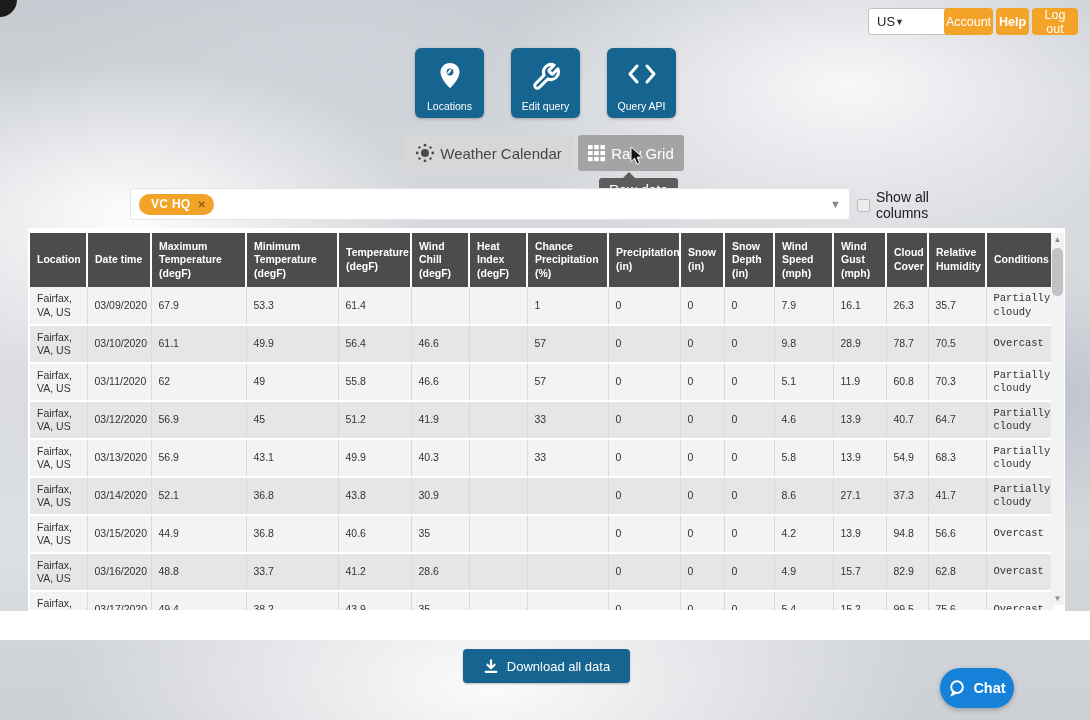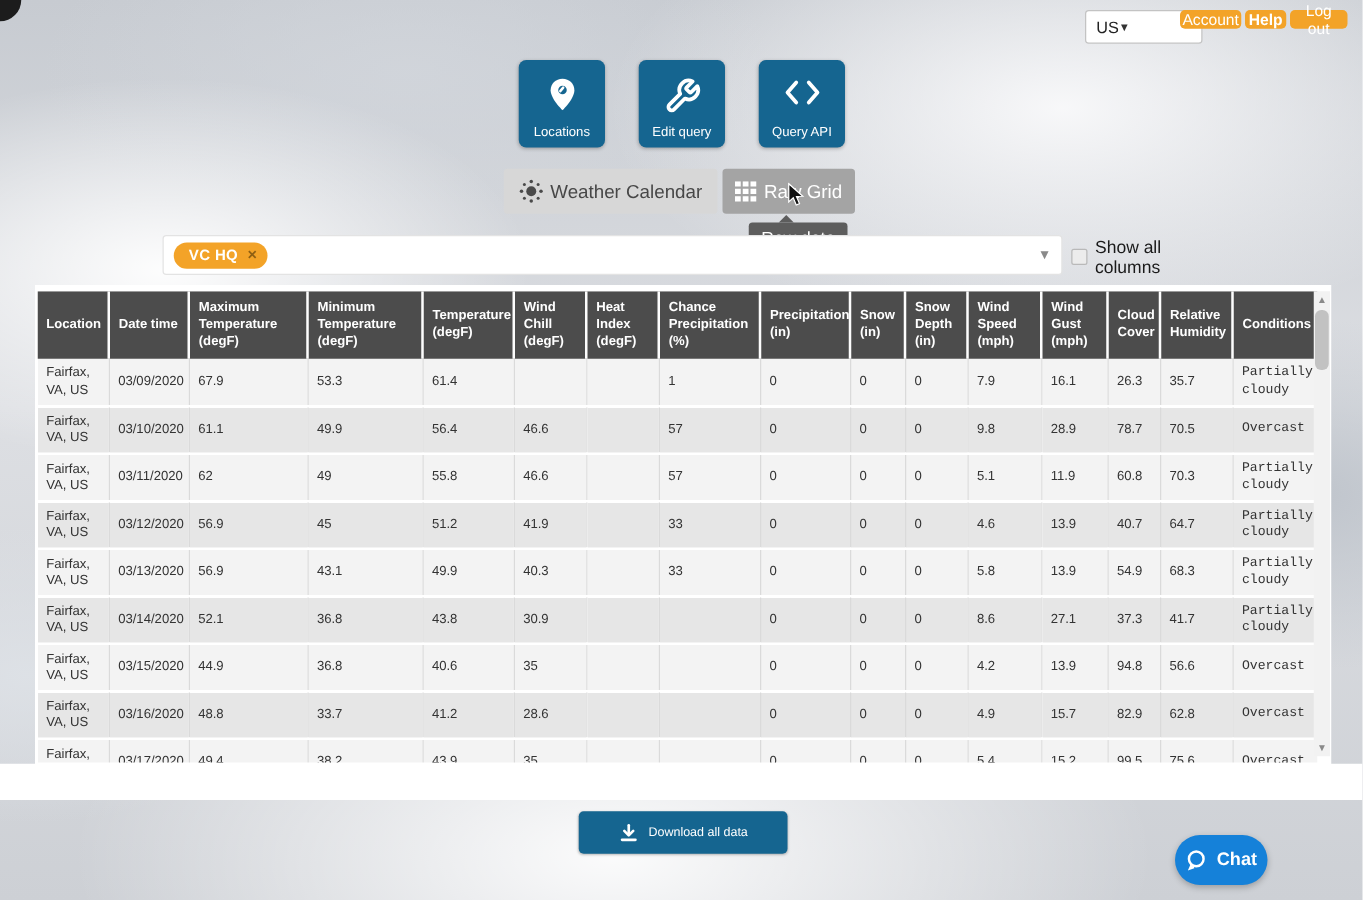--- a/index.html
+++ b/index.html
@@ -21,21 +21,21 @@
 
   
   .region-select {
     position:absolute; left:868px; top:8px; width:94px; height:27px;
     background:#fff; border:1px solid #c3c3c3; border-radius:3px;
     display:flex; align-items:center; 
     padding:11px 8px; font-size:13px; color:#222; cursor:default;
   }
   .region-caret { font-size:9px; color:#333; }
   .topbtn {
-    position:absolute; top:8px; height:15px; border:none; border-radius:4px;
+    position:absolute; top:8px; height:27px; border:none; border-radius:4px;
     background:var(--orange); color:#fff; font-size:12.5px; font-family:inherit;
     padding:0 10px; display:flex; align-items:center; justify-content:center;
   }
   .topbtn.account { left:944px; width:49px; }
   .topbtn.help    { left:996px; width:33px;font-weight:bold; }
   .topbtn.logout  { left:1032px; width:46px; }
 
   
   .tile {
     position:absolute; top:48px; width:69px; height:70px; border-radius:6px;
@@ -114,21 +114,21 @@
   
   .vscroll { position:absolute; left:1023px; top:5px; width:13px; height:372px; background:#f2f2f2; }
   .vs-arrow { position:absolute; left:0; width:13px; height:13px; display:flex; align-items:center; justify-content:center; font-size:8px; color:#8a8a8a; }
   .vs-arrow.up { top:0; } .vs-arrow.down { bottom:0; }
   .vs-thumb { position:absolute; left:1px; top:15px; width:11px; height:48px; background:#c2c2c2; border-radius:5px; }
 
   
   .dl-btn {
     position:absolute; left:463px; top:649px; width:167px; height:34px;
     background:var(--teal); border:none; border-radius:4px; color:#fff;
-    font-size:10px; font-family:inherit; display:flex; align-items:center; justify-content:center; gap:8px;
+    font-size:13px; font-family:inherit; display:flex; align-items:center; justify-content:center; gap:8px;
     box-shadow:0 1px 2px rgba(0,0,0,.25);
     text-align:center;
   }
   .copyright-row {
     position:absolute; left:0; top:693px; width:1090px; text-align:center;
     font-size:11.5px; color:#a3a3a3;
   }
   .copyright-row a { color:#1a6bac; text-decoration:underline; }
   .copyright-row .sep { color:#8f9bb3; }
 

